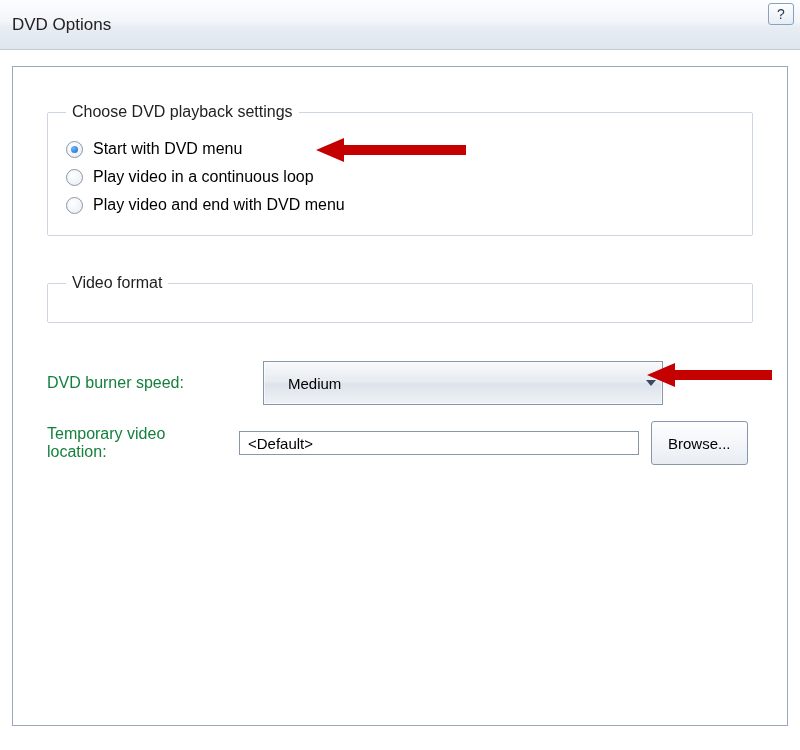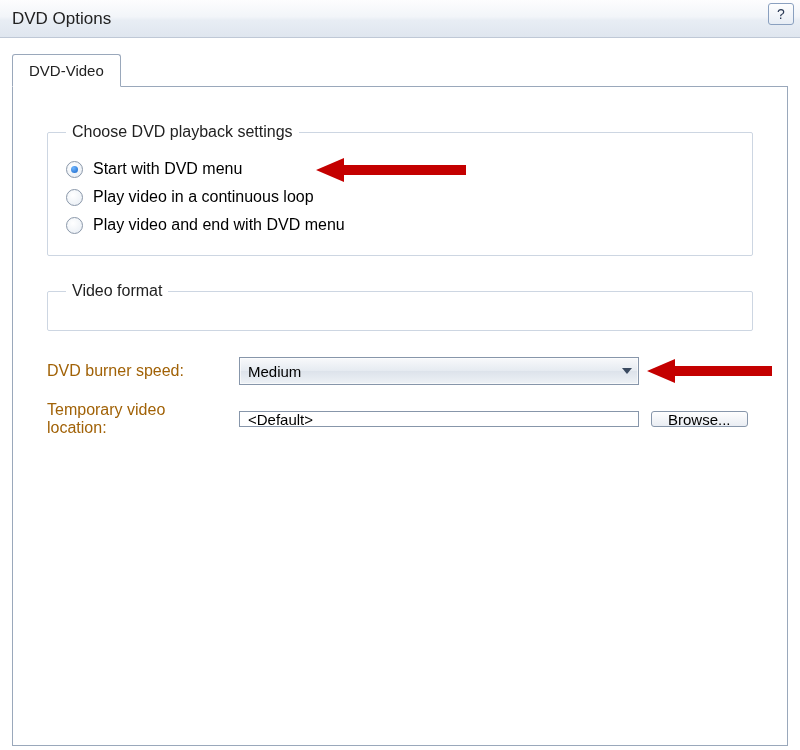--- a/index.html
+++ b/index.html
@@ -8,21 +8,21 @@
       font-size: 15px;
       background: #fff;
       width: 800px;
       height: 750px;
       overflow: hidden;
       color: #000;
     }
     .titlebar {
       background: linear-gradient(to bottom, #fdfdfe 0%, #f2f5f9 45%, #e8edf4 55%, #dfe6ef 100%);
       border-bottom: 1px solid #bfc8d6;
-      height: 38px;
+      height: 50px;
       display: flex;
       align-items: center;
       padding: 0 12px;
       position: relative;
     }
     .titlebar .title {
       font-size: 17px;
       color: #222;
     }
     .titlebar .help {
@@ -74,21 +74,21 @@
       background: #fff;
       padding: 36px 34px 20px 34px;
       position: relative;
       z-index: 1;
       min-height: 660px;
     }
     fieldset {
       border: 1px solid #cdd6e2;
       border-radius: 2px;
       padding: 14px 18px 16px 18px;
-      margin-bottom: 26px;
+      margin-bottom: 38px;
       position: relative;
     }
     legend {
       padding: 0 6px;
       font-size: 16px;
       color: #222;
     }
     .radio-row {
       display: flex;
       align-items: center;
@@ -123,59 +123,60 @@
     .form-row {
       display: flex;
       align-items: center;
       gap: 12px;
       margin-bottom: 16px;
       position: relative;
     }
     .form-label {
       width: 180px;
       font-size: 16px;
-      color: #a16207;
+      color: #15803d;
     }
     .combo {
       flex: 1;
-      height: 28px;
+      height: 44px;
       border: 1px solid #8796aa;
       background: linear-gradient(to bottom,#f8f9fb,#e6ebf1 48%,#dde3eb 52%,#eef2f6);
       display: flex;
       align-items: center;
-      padding: 0 8px;
+      padding: 0 24px;
       font-size: 15px;
       position: relative;
       cursor: pointer;
       max-width: 400px;
       box-shadow: 0 0 0 1px rgba(255,255,255,0.6) inset;
+      margin-left: 24px;
     }
     .combo .arrow {
       position: absolute;
       right: 6px;
       top: 50%;
       transform: translateY(-50%);
       width: 0; height: 0;
       border-left: 5px solid transparent;
       border-right: 5px solid transparent;
       border-top: 6px solid #3a4a60;
     }
     .textbox {
       flex: 1;
-      height: 16px;
+      height: 24px;
       border: 1px solid #8796aa;
       background: #fff;
       padding: 0 8px;
       font-size: 15px;
       display: flex;
       align-items: center;
       max-width: 400px;
     }
     .btn {
-      height: 16px;
+      height: 44px;
       border: 1px solid #8796aa;
       border-radius: 3px;
       background: linear-gradient(to bottom,#fefefe,#e9edf3);
       padding: 0 16px;
       font-size: 15px;
       cursor: pointer;
       display: flex;
       align-items: center;
     }
     
@@ -190,23 +191,20 @@
 
 <div class="titlebar">
   <span class="title">DVD Options</span>
   <div class="help">
     <span>?</span>
   </div>
 </div>
 
 <div class="client">
   <div class="tabs">
-    <div class="tab active">
-      <span>DVD-Video</span>
-    </div>
   </div>
 
   <div class="tabpage">
 
     <fieldset>
       <legend>Choose DVD playback settings</legend>
 
       <div class="radio-row">
         <div class="radio checked"></div>
         <span class="radio-label">Start with DVD menu</span>

